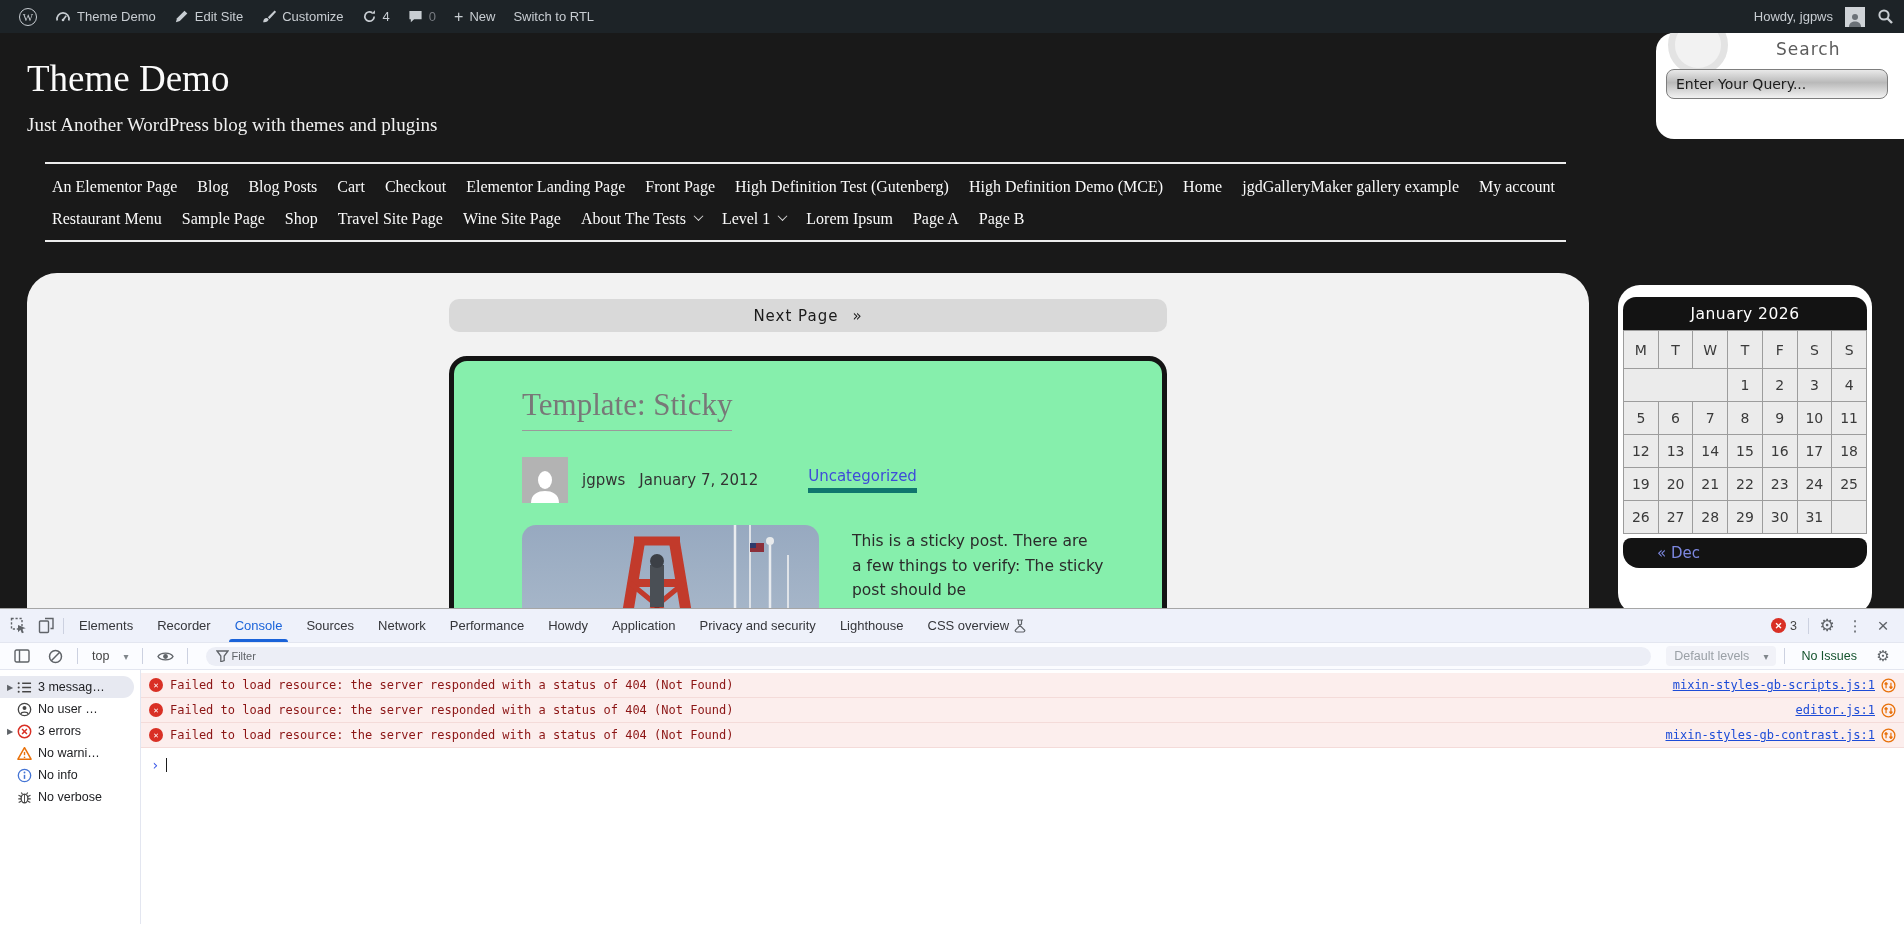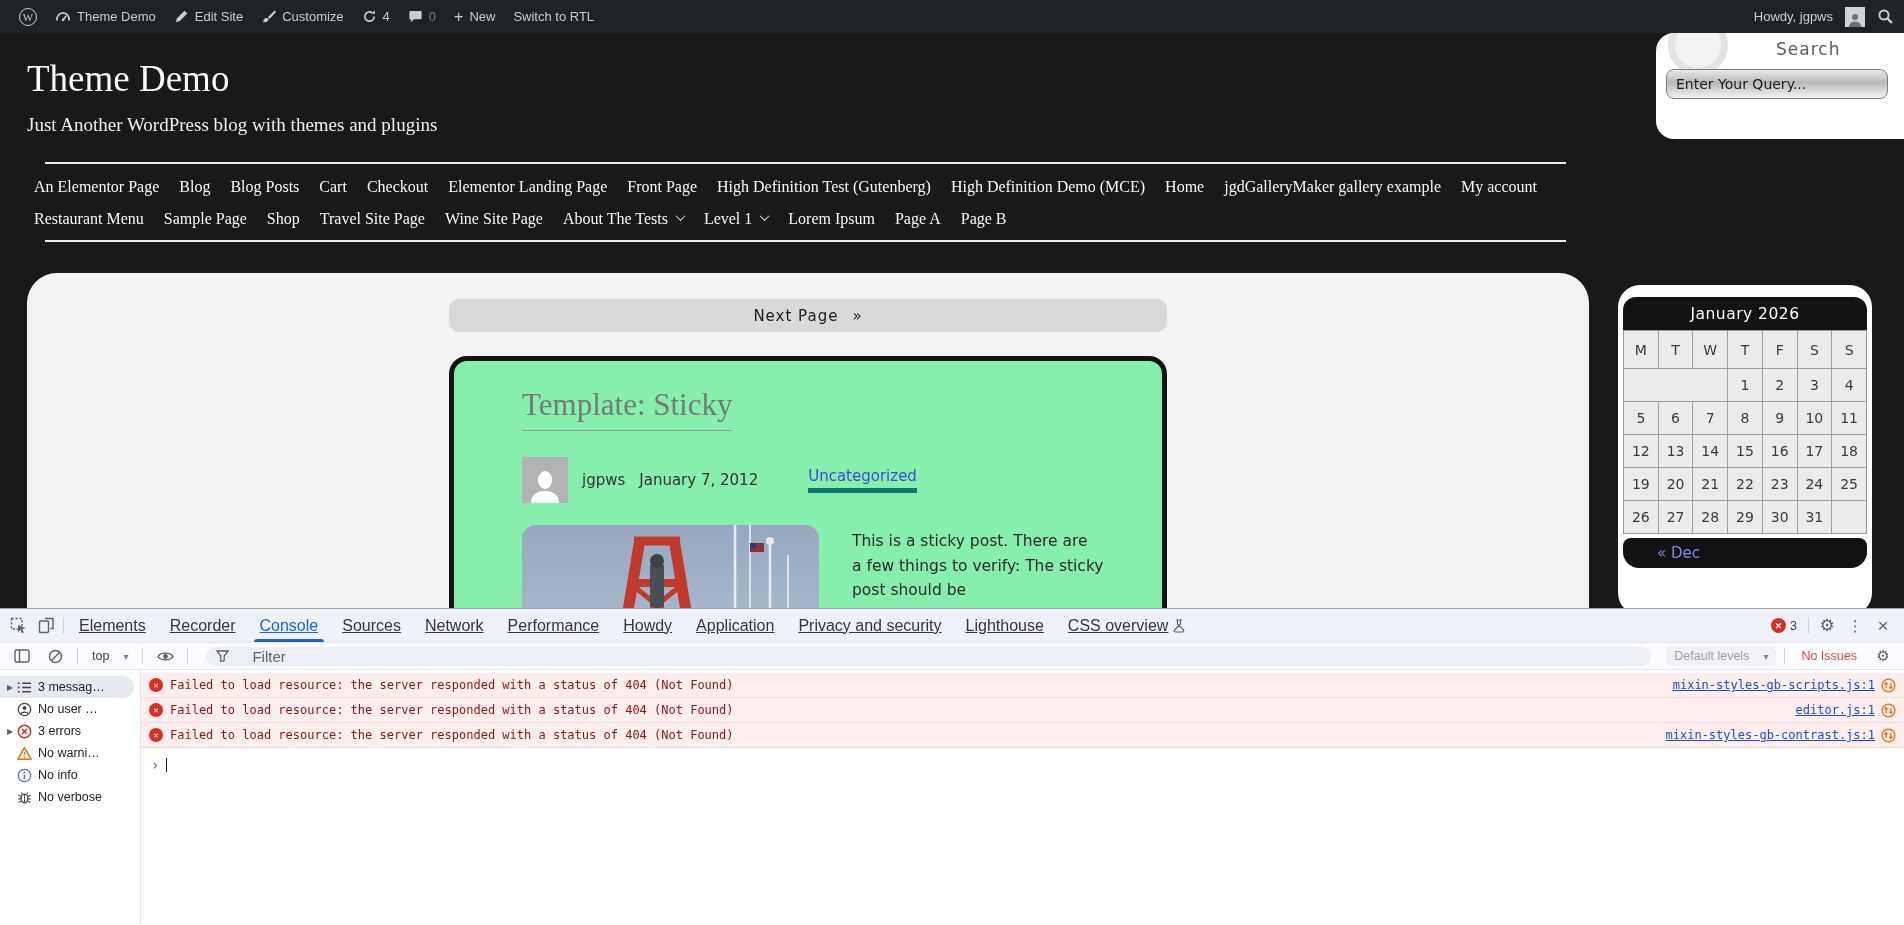--- a/index.html
+++ b/index.html
@@ -24,21 +24,21 @@
   .sw-input::placeholder { color:#1c1c1c; opacity:1; }
 
   .site-header { padding:24px 0 0 27px; }
   .site-title { font-family:"Liberation Serif",serif; font-weight:400; font-size:37px; color:#fbfbfb; }
   .site-tagline { font-family:Liberation Serif, serif; font-size:19px; color:#f0f0f0; margin-top:14px; }
 
   .rule { border:none; border-top:2px solid #ececec; margin-left:45px; width:1521px; }
   .rule1 { margin-top:26px; }
   .rule2 { margin-top:12px; }
 
-  .nav-row { list-style:none; display:flex; align-items:center; gap:20px; padding-left:34px; font-family:"Liberation Serif",serif; font-size:16px; color:#fafafa; }
+  .nav-row { list-style:none; display:flex; align-items:center; gap:20px; padding-left:52px; font-family:"Liberation Serif",serif; font-size:16px; color:#fafafa; }
   .nav-row1 { margin-top:14px; }
   .nav-row2 { margin-top:14px; }
   .nav-row li { display:flex; align-items:center; gap:9px; white-space:nowrap; cursor:pointer; }
   .nav-caret { width:7px; height:7px; border-right:1.5px solid #d8d8d8; border-bottom:1.5px solid #d8d8d8; transform:rotate(45deg) translate(-1px,-1px); margin-bottom:3px; }
 
   .main-panel { position:absolute; top:240px; left:27px; width:1562px; height:420px; background:#f2f2f2; border-radius:30px 30px 0 0; }
   .next-page-btn { display:flex; align-items:center; justify-content:center; gap:14px; margin:26px auto 0; width:718px; height:33px; background:#d9d9d9; border:none; border-radius:10px; font-family:"DejaVu Sans",sans-serif; font-size:15px; color:#1b1b1b; letter-spacing:1px; cursor:pointer; }
 
   .post-card { margin:24px auto 0; width:718px; height:330px; background:#86efac; border:5px solid #141414; border-radius:18px; padding:26px 40px 0 68px; overflow:hidden; }
   .post-title { display:inline-block; font-family:"Liberation Serif",serif; font-weight:400; font-size:31px; color:#787878; border-bottom:1px solid #9a9a9a; padding-bottom:7px; cursor:pointer; }
@@ -56,34 +56,34 @@
   .cal-table th, .cal-table td { border:1px solid #9c9c9c; text-align:center; width:34.8px; }
   .cal-table th { height:38px; font-weight:400; }
   .cal-table td { height:33px; }
   .cal-footer { height:30px; background:#131313; border-radius:8px 8px 16px 16px; margin-top:4px; display:flex; align-items:center; padding-left:34px; font-size:15px; color:#7d88e0; cursor:pointer; }
 
   
   .devtools { position:absolute; left:0; top:608px; width:1904px; height:317px; background:#ffffff; border-top:1px solid #a6a6a6; font-family:"Liberation Sans",sans-serif; z-index:60; }
   .dt-tabbar { height:33px; background:#eef1fa; display:flex; align-items:center; padding:0 4px; }
   .dt-icobtn { width:28px; height:26px; display:flex; align-items:center; justify-content:center; color:#5f6368; cursor:pointer; }
   .dt-div { width:1px; height:16px; background:#ccd1e0; margin:0 3px; }
-  .dt-tab { position:relative; height:33px; display:flex; align-items:center; gap:5px; padding:0 12px; font-size:16px; color:#35363a; cursor:pointer; white-space:nowrap;text-decoration:underline; }
+  .dt-tab { position:relative; height:33px; display:flex; align-items:center; gap:5px; padding:0 12px; font-size:13px; color:#35363a; cursor:pointer; white-space:nowrap; }
   .dt-tab.active { color:#1a63d9; }
   .dt-tab.active::after { content:""; position:absolute; left:6px; right:6px; bottom:0; height:3px; background:#1a63d9; border-radius:3px 3px 0 0; }
   .dt-tabbar-right { margin-left:auto; display:flex; align-items:center; gap:2px; padding-right:4px; }
   .err-count { display:flex; align-items:center; gap:4px; font-size:12.5px; color:#454545; padding:0 6px; cursor:pointer; }
   .x-circle { width:15px; height:15px; border-radius:50%; background:#d93025; color:#fff; font-size:9px; font-weight:bold; display:flex; align-items:center; justify-content:center; }
   .glyph-btn { font-size:17px; color:#5f6368; width:26px; height:26px; display:flex; align-items:center; justify-content:center; cursor:pointer; }
 
   .dt-toolbar { height:28px; background:#fbfcff; border-top:1px solid #e3e6f0; border-bottom:1px solid #e3e6f0; display:flex; align-items:center; gap:5px; padding:0 8px; }
-  .dt-filter { flex:1; height:19px; background:#eceef6; border-radius:10px; display:flex; align-items:center; gap:23px; padding:0 10px; color:#5f6368; font-size:15px; margin:0 10px; cursor:text; }
+  .dt-filter { flex:1; height:19px; background:#eceef6; border-radius:10px; display:flex; align-items:center; gap:2px; padding:0 10px; color:#5f6368; font-size:11px; margin:0 10px; cursor:text; }
   .dt-select { display:flex; align-items:center; gap:14px; font-size:12.5px; color:#444; padding:0 6px; cursor:pointer; }
   .dt-select .caret { font-size:10px; color:#80868b; }
   .dt-levels { color:#9aa0a6; background:#f1f2f8; height:20px; border-radius:4px; padding:0 8px; }
-  .dt-noissues { font-size:12.5px; color:#ef4444; padding:0 8px; cursor:pointer; }
+  .dt-noissues { font-size:12.5px; color:#14532d; padding:0 8px; cursor:pointer; }
 
   .dt-body { display:flex; height:254px; }
   .dt-sidebar { width:141px; border-right:1px solid #e3e6f0; padding-top:6px; flex:0 0 auto; }
   .dt-side-item { height:22px; display:flex; align-items:center; font-size:12.5px; color:#202124; cursor:pointer; padding-left:4px; }
   .dt-side-item.selected { background:#e7e9f1; border-radius:0 12px 12px 0; width:134px; }
   .side-caret { width:12px; font-size:8px; color:#5f6368; text-align:center; flex:0 0 auto; }
   .side-ico { width:16px; height:16px; margin-right:6px; flex:0 0 auto; display:flex; align-items:center; justify-content:center; }
 
   .dt-console { flex:1; display:flex; flex-direction:column; font-family:"DejaVu Sans Mono",monospace; font-size:12px; padding-top:3px; }
   .dt-msg { height:25px; display:flex; align-items:center; background:#fceeed; border-bottom:1px solid #f4dbd9; padding:0 8px; color:#8c1515; }

